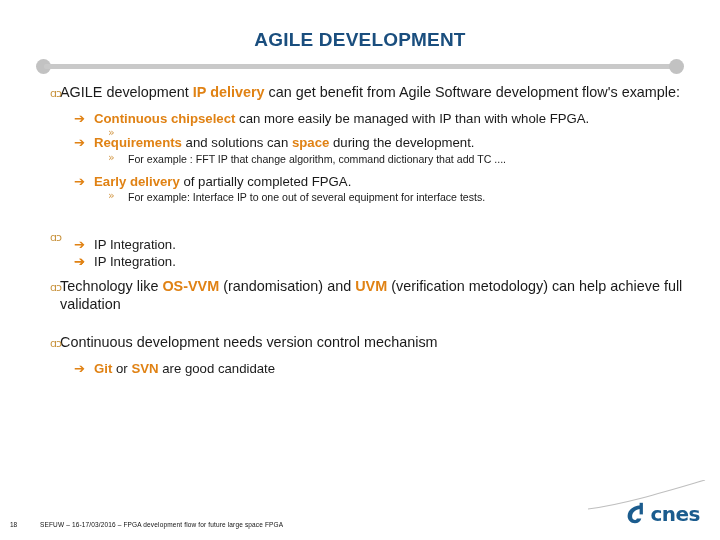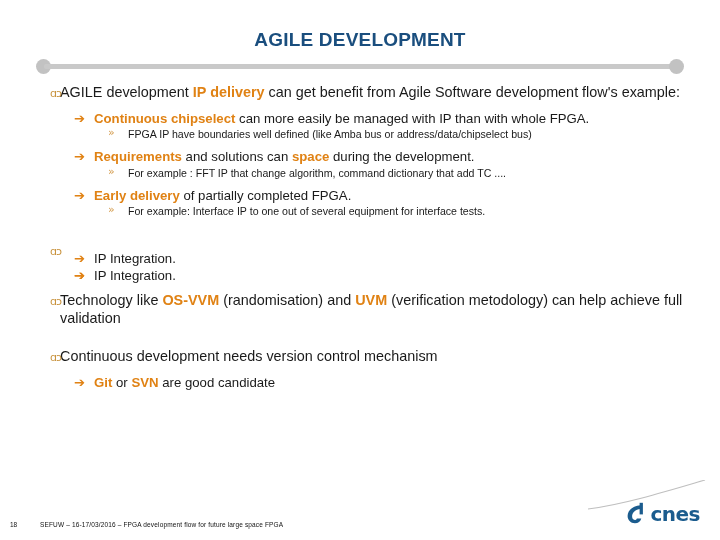--- a/index.html
+++ b/index.html
@@ -197,21 +197,20 @@
   </div>
 
   <div class="gap-sm"></div>
 
   <div class="lvl2">
     <span class="mk">➔</span>
     <span class="hl">Continuous chipselect</span><span> can more easily be managed with IP than with whole FPGA.</span>
   </div>
   <div class="lvl3">
     <span class="mk">»</span>
-    <span>FPGA IP have boundaries well defined (like Amba bus or address/data/chipselect bus)</span>
   </div>
 
   <div class="gap-sm"></div>
 
   <div class="lvl2">
     <span class="mk">➔</span>
     <span class="hl">Requirements</span><span> and solutions can </span><span class="hl">space</span><span> during the development.</span>
   </div>
   <div class="lvl3">
     <span class="mk">»</span>

